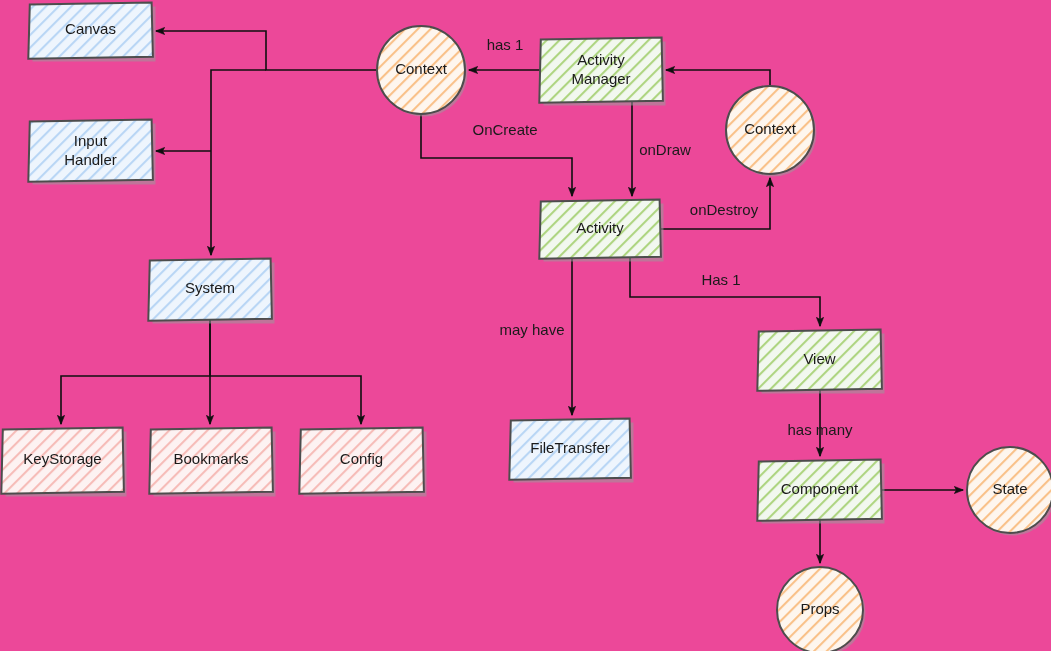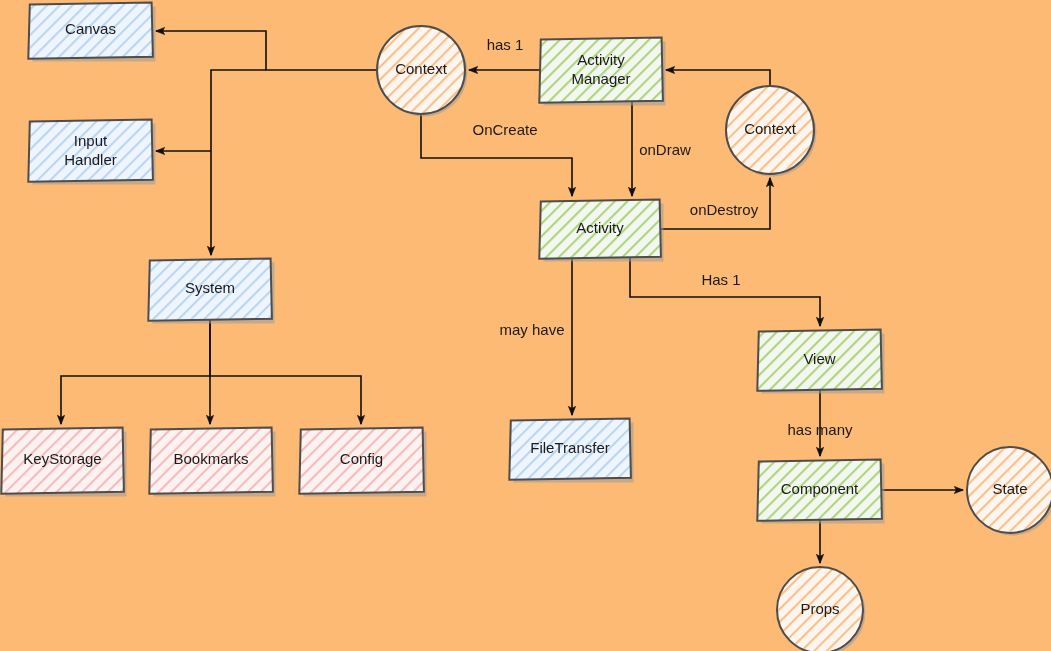--- a/index.html
+++ b/index.html
@@ -8,21 +8,21 @@
     padding: 0;
     background: #ffffff;
   }
   body {
     font-family: "Liberation Sans", sans-serif;
   }
   #canvas-root {
     position: relative;
     width: 1051px;
     height: 651px;
-    background: #fdba74;
+    background: #ec4899;
     overflow: hidden;
   }
   #diagram-svg {
     position: absolute;
     left: 0;
     top: 0;
     width: 1051px;
     height: 651px;
     display: block;
   }

